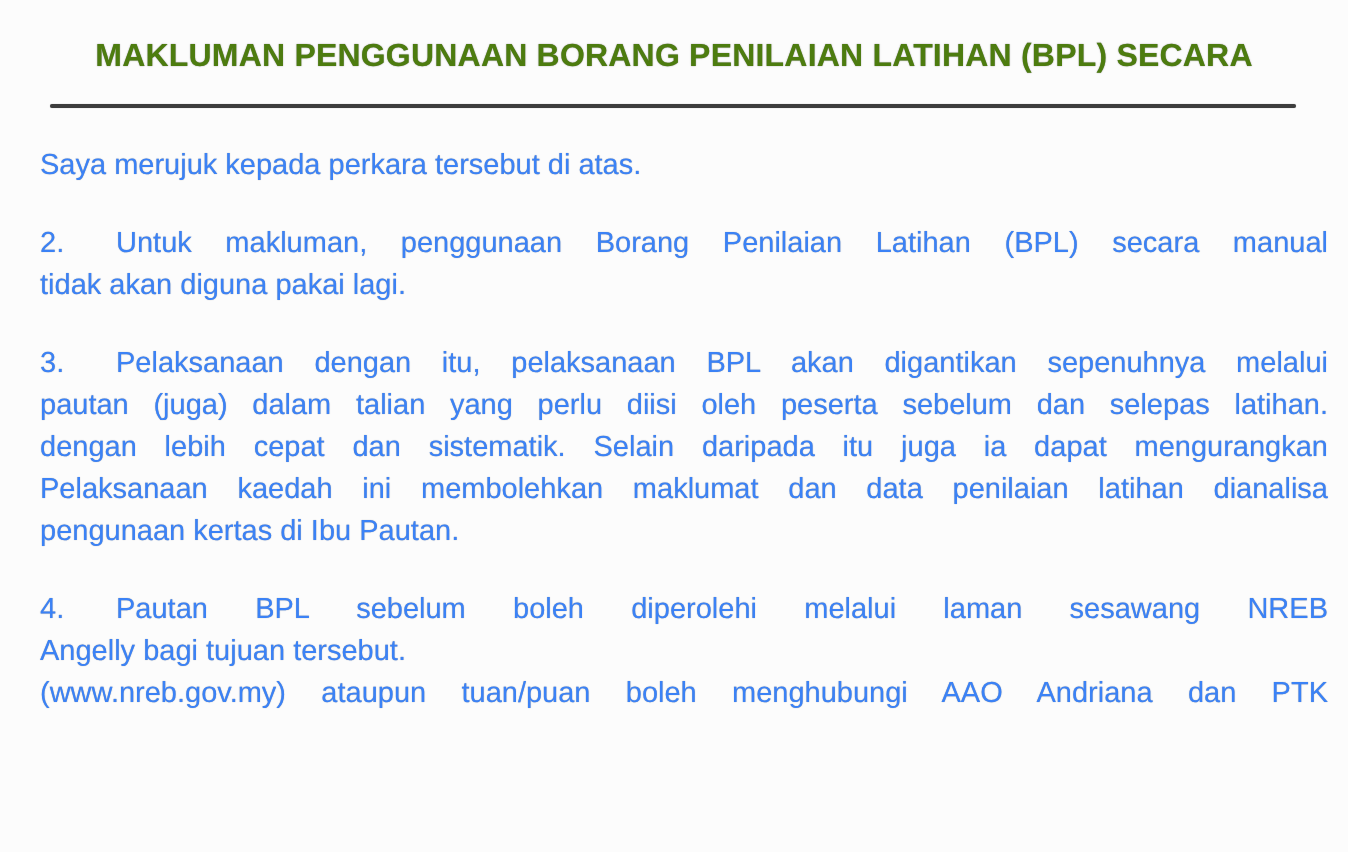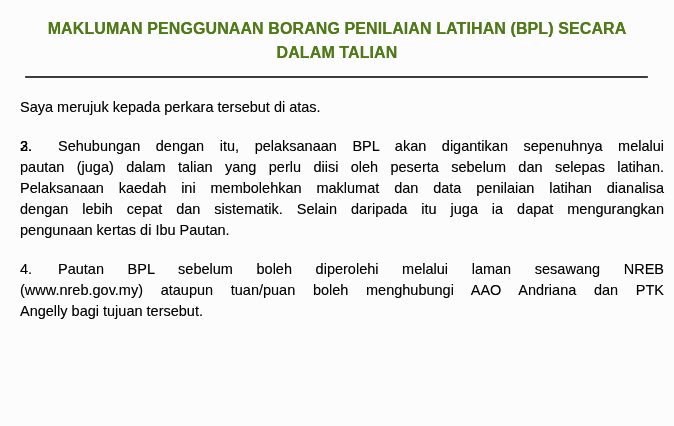--- a/index.html
+++ b/index.html
@@ -41,21 +41,21 @@
     box-shadow: 0 0 0.5px rgba(0,0,0,0.4);
   }
   .body {
     margin: 19px 10px 0 20px;
   }
   .para {
     position: relative;
     margin: 0 0 18px 0;
     font-size: 14.5px;
     line-height: 21px;
-    color: #000000;
+    color: #3b82f6;
     text-shadow: 0 0 0.5px rgba(45,45,45,0.45);
   }
   .pnum {
     position: absolute;
     left: 0;
     top: 0;
   }
   .line {
     display: block;
     text-align: left;
@@ -69,46 +69,47 @@
   }
 </style>
 </head>
 <body>
 
 <div class="page">
 
   <div class="header">
     <h1 class="title">
       <span class="tline">MAKLUMAN PENGGUNAAN BORANG PENILAIAN LATIHAN (BPL) SECARA</span>
-      <span class="tline">DALAM TALIAN</span>
     </h1>
     <div class="rule"></div>
   </div>
 
   <div class="body">
 
     <p class="para">
       <span class="line">Saya merujuk kepada perkara tersebut di atas.</span>
     </p>
 
     <p class="para">
       <span class="pnum">2.</span>
+      <span class="line just first-numbered">Untuk makluman, penggunaan Borang Penilaian Latihan (BPL) secara manual</span>
+      <span class="line">tidak akan diguna pakai lagi.</span>
     </p>
 
     <p class="para">
       <span class="pnum">3.</span>
-      <span class="line just first-numbered">Sehubungan dengan itu, pelaksanaan BPL akan digantikan sepenuhnya melalui</span>
+      <span class="line just first-numbered">Pelaksanaan dengan itu, pelaksanaan BPL akan digantikan sepenuhnya melalui</span>
       <span class="line just">pautan (juga) dalam talian yang perlu diisi oleh peserta sebelum dan selepas latihan.</span>
+      <span class="line just">dengan lebih cepat dan sistematik. Selain daripada itu juga ia dapat mengurangkan</span>
       <span class="line just">Pelaksanaan kaedah ini membolehkan maklumat dan data penilaian latihan dianalisa</span>
-      <span class="line just">dengan lebih cepat dan sistematik. Selain daripada itu juga ia dapat mengurangkan</span>
       <span class="line">pengunaan kertas di Ibu Pautan.</span>
     </p>
 
     <p class="para">
       <span class="pnum">4.</span>
       <span class="line just first-numbered">Pautan BPL sebelum boleh diperolehi melalui laman sesawang NREB</span>
+      <span class="line">Angelly bagi tujuan tersebut.</span>
       <span class="line just">(www.nreb.gov.my) ataupun tuan/puan boleh menghubungi AAO Andriana dan PTK</span>
-      <span class="line">Angelly bagi tujuan tersebut.</span>
     </p>
 
 
   </div>
 </div>
 
 </body></html>

